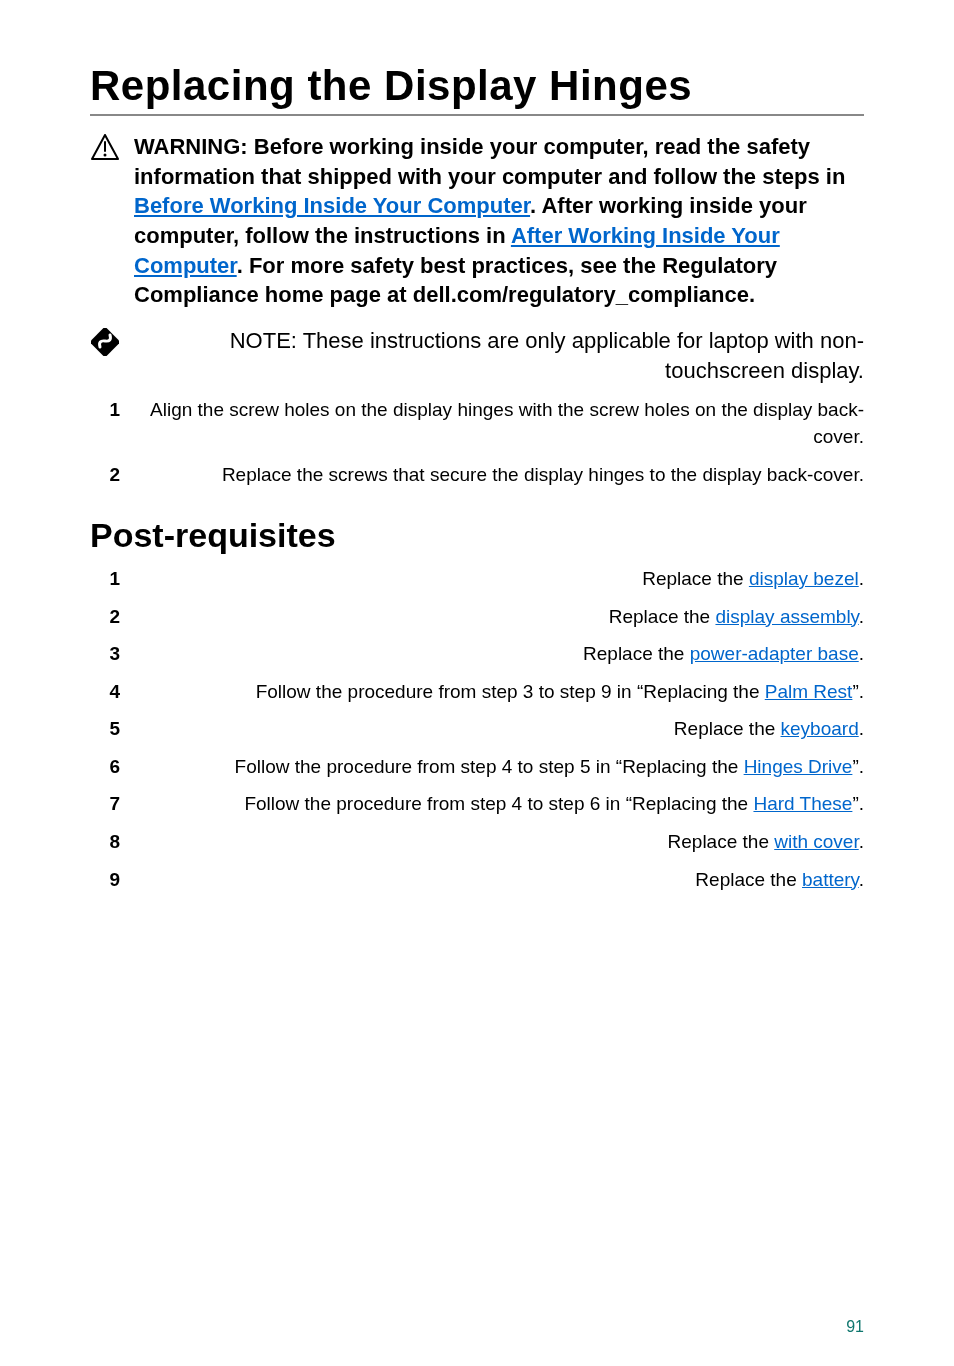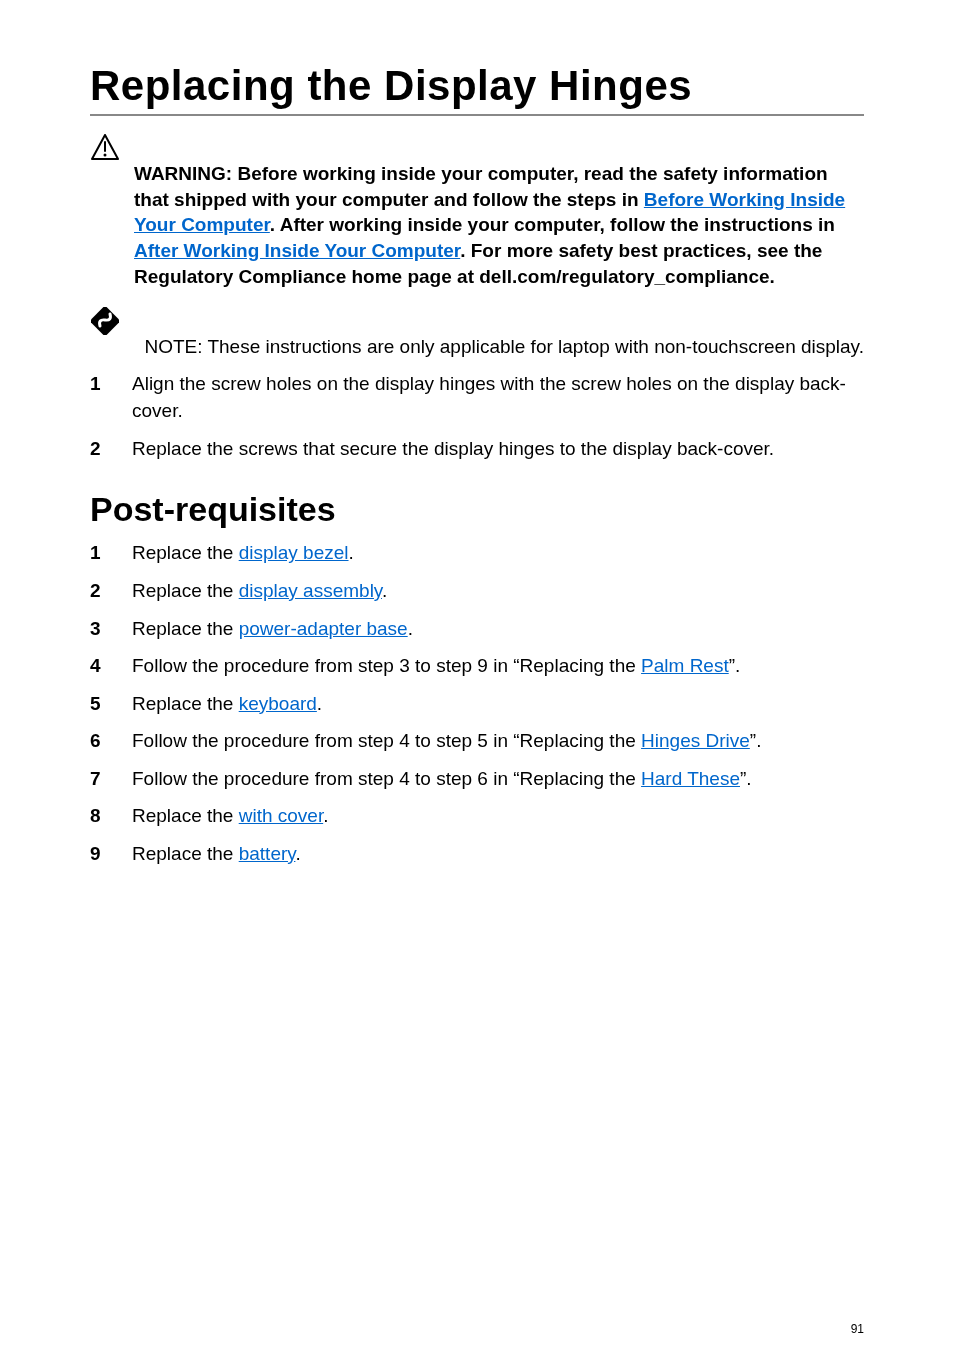--- a/index.html
+++ b/index.html
@@ -34,23 +34,22 @@
   }
   .admon-icon {
     flex: 0 0 auto;
     width: 30px;
     display: flex;
     justify-content: center;
     padding-top: 2px;
   }
   .admon-body {
     flex: 1 1 auto;
-    font-size: 19px;
+    font-size: 22px;
     line-height: 1.35;
-    margin-top: 29px;
   }
   .admon.warning .admon-body {
     font-weight: 700;
   }
   .admon.note .admon-body {
     font-weight: 400;
     text-align: right;
   }
   .note-label { font-weight: 400; }
   a.link {
@@ -68,35 +67,36 @@
     padding: 0;
     margin: 10px 0 0 0;
     font-size: 19px;
     line-height: 1.45;
   }
   ol.steps > li {
     counter-increment: step;
     position: relative;
     padding-left: 42px;
     margin-bottom: 10px;
+    text-align: right;
   }
   ol.steps > li::before {
     content: counter(step);
     position: absolute;
     left: 0;
     top: 0;
     font-weight: 700;
     width: 30px;
   }
   .page-number {
     position: absolute;
     bottom: 30px;
     right: 90px;
-    font-size: 12px;
-    color: #000000;
+    font-size: 16px;
+    color: #0f766e;
   }
   svg { display: block; }
 </style>
 </head>
 <body>
 
 <div class="page">
 
   <h1 class="title">Replacing the Display Hinges</h1>
 

